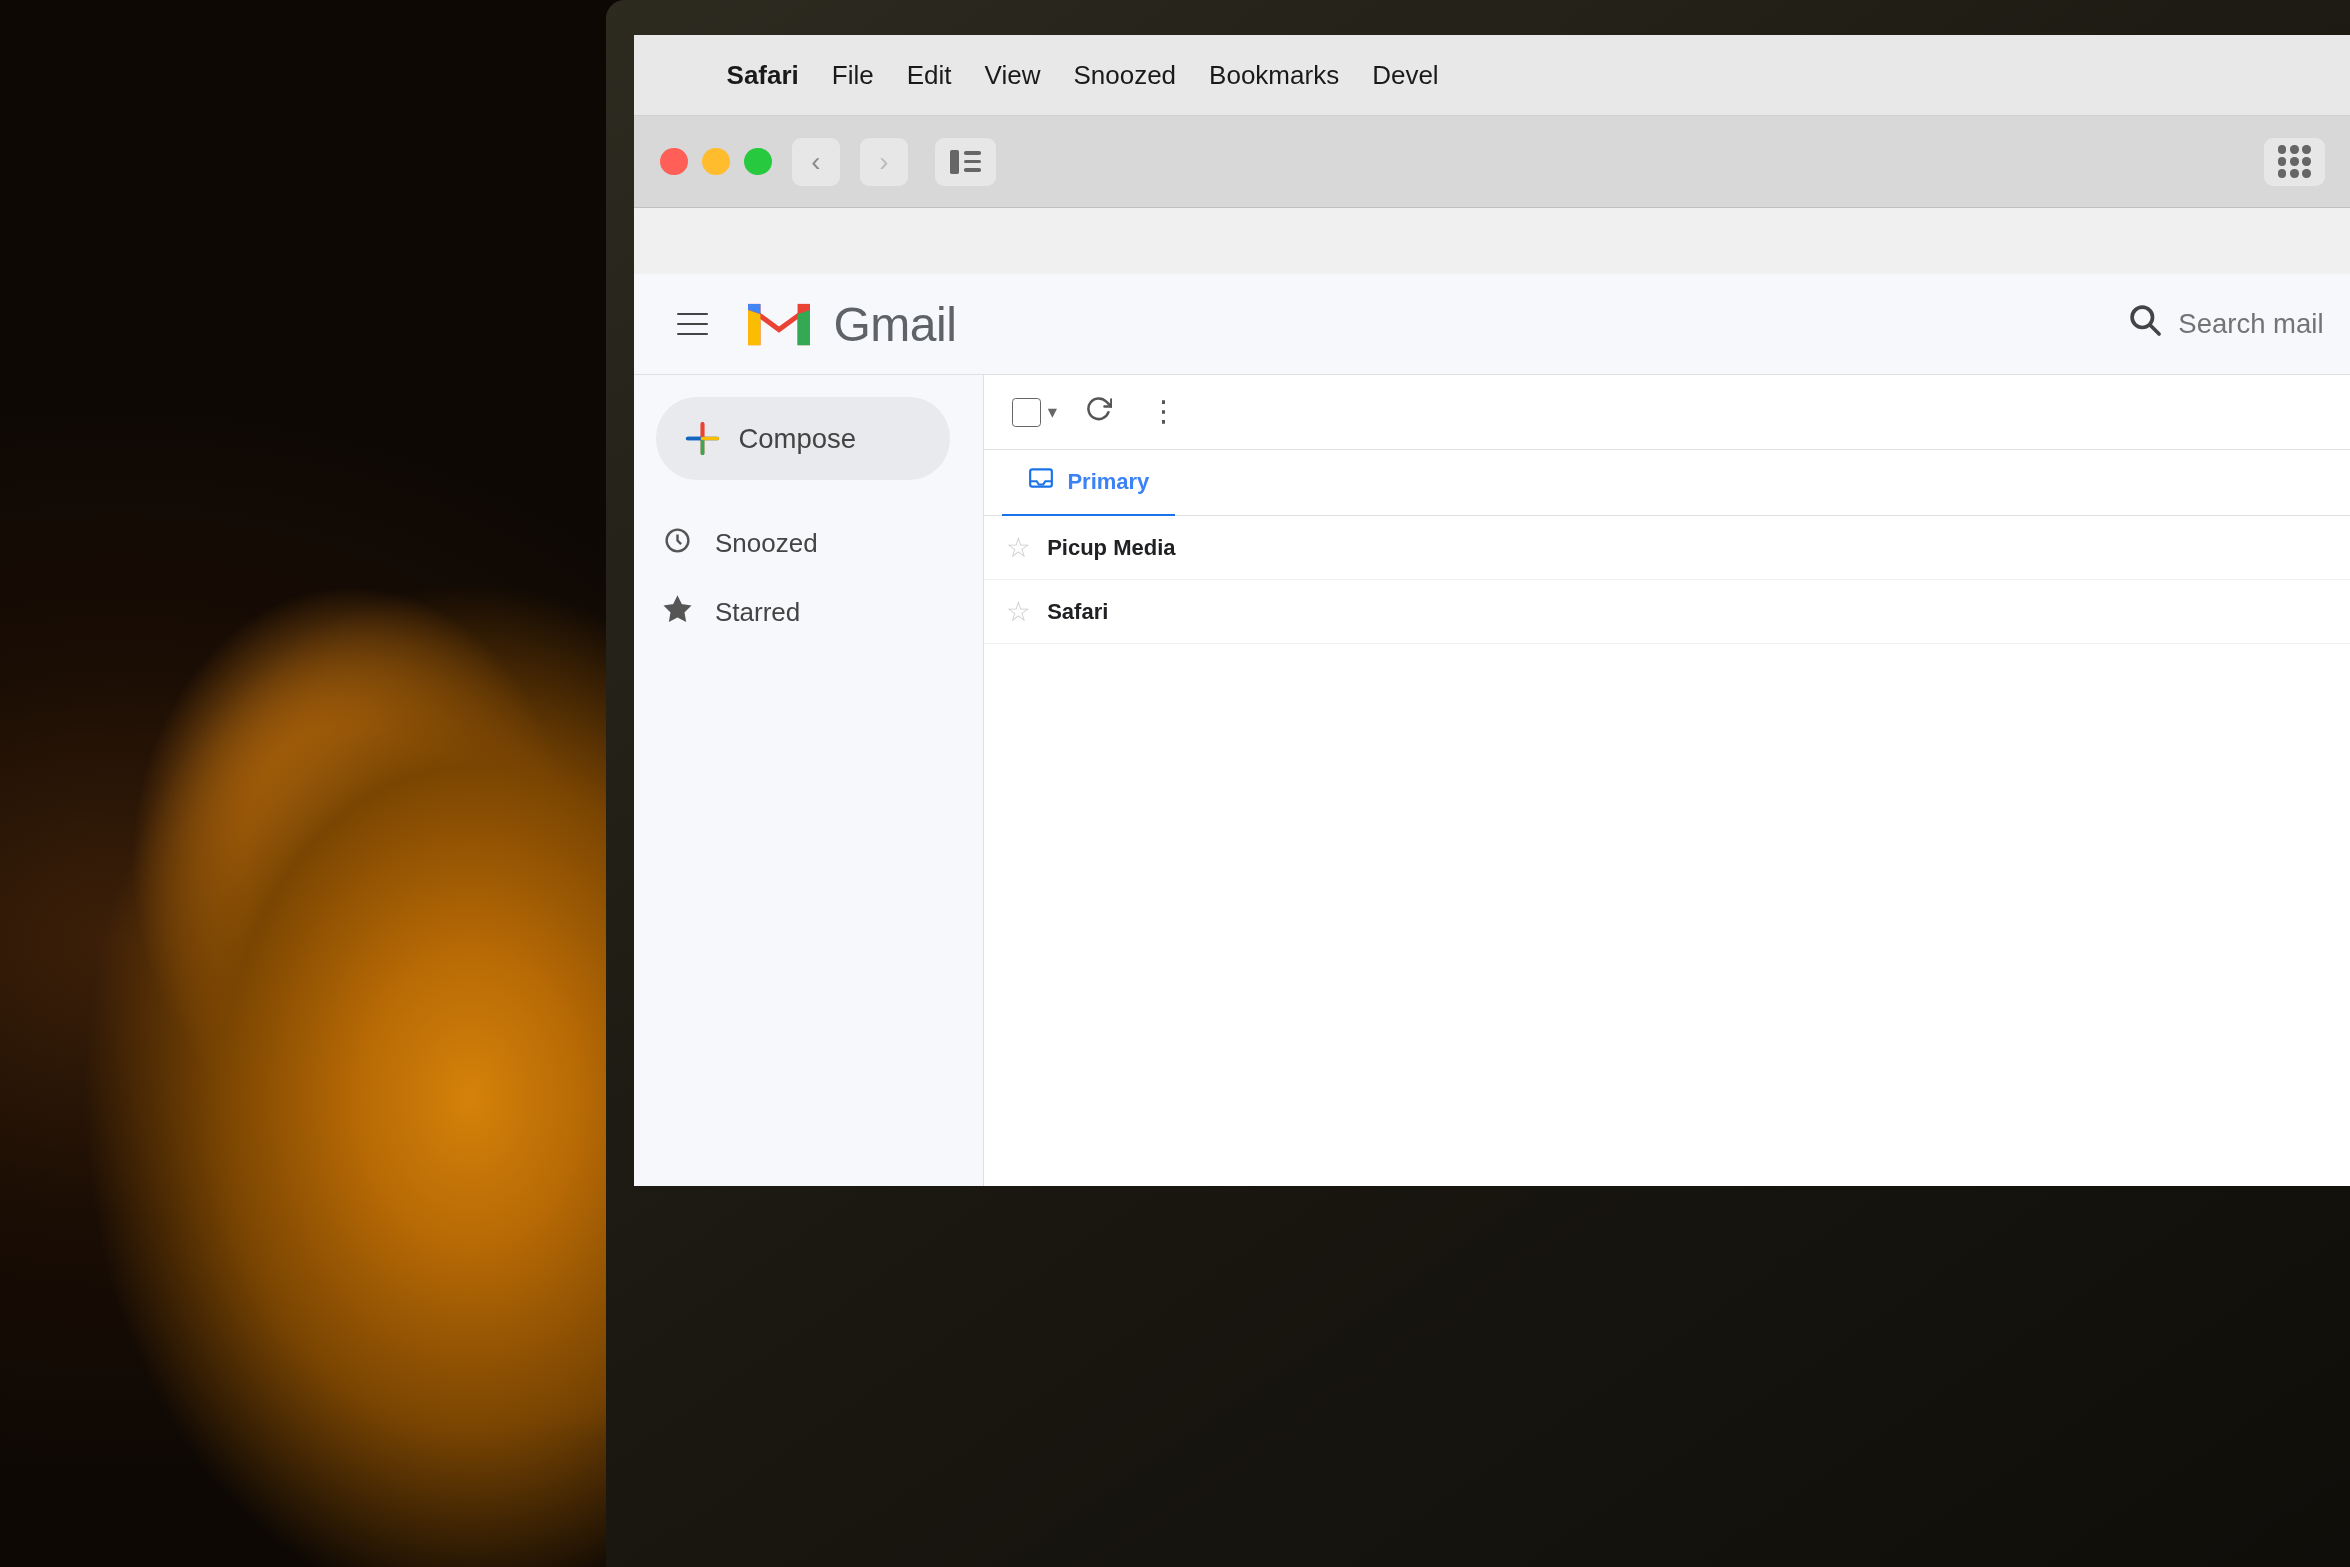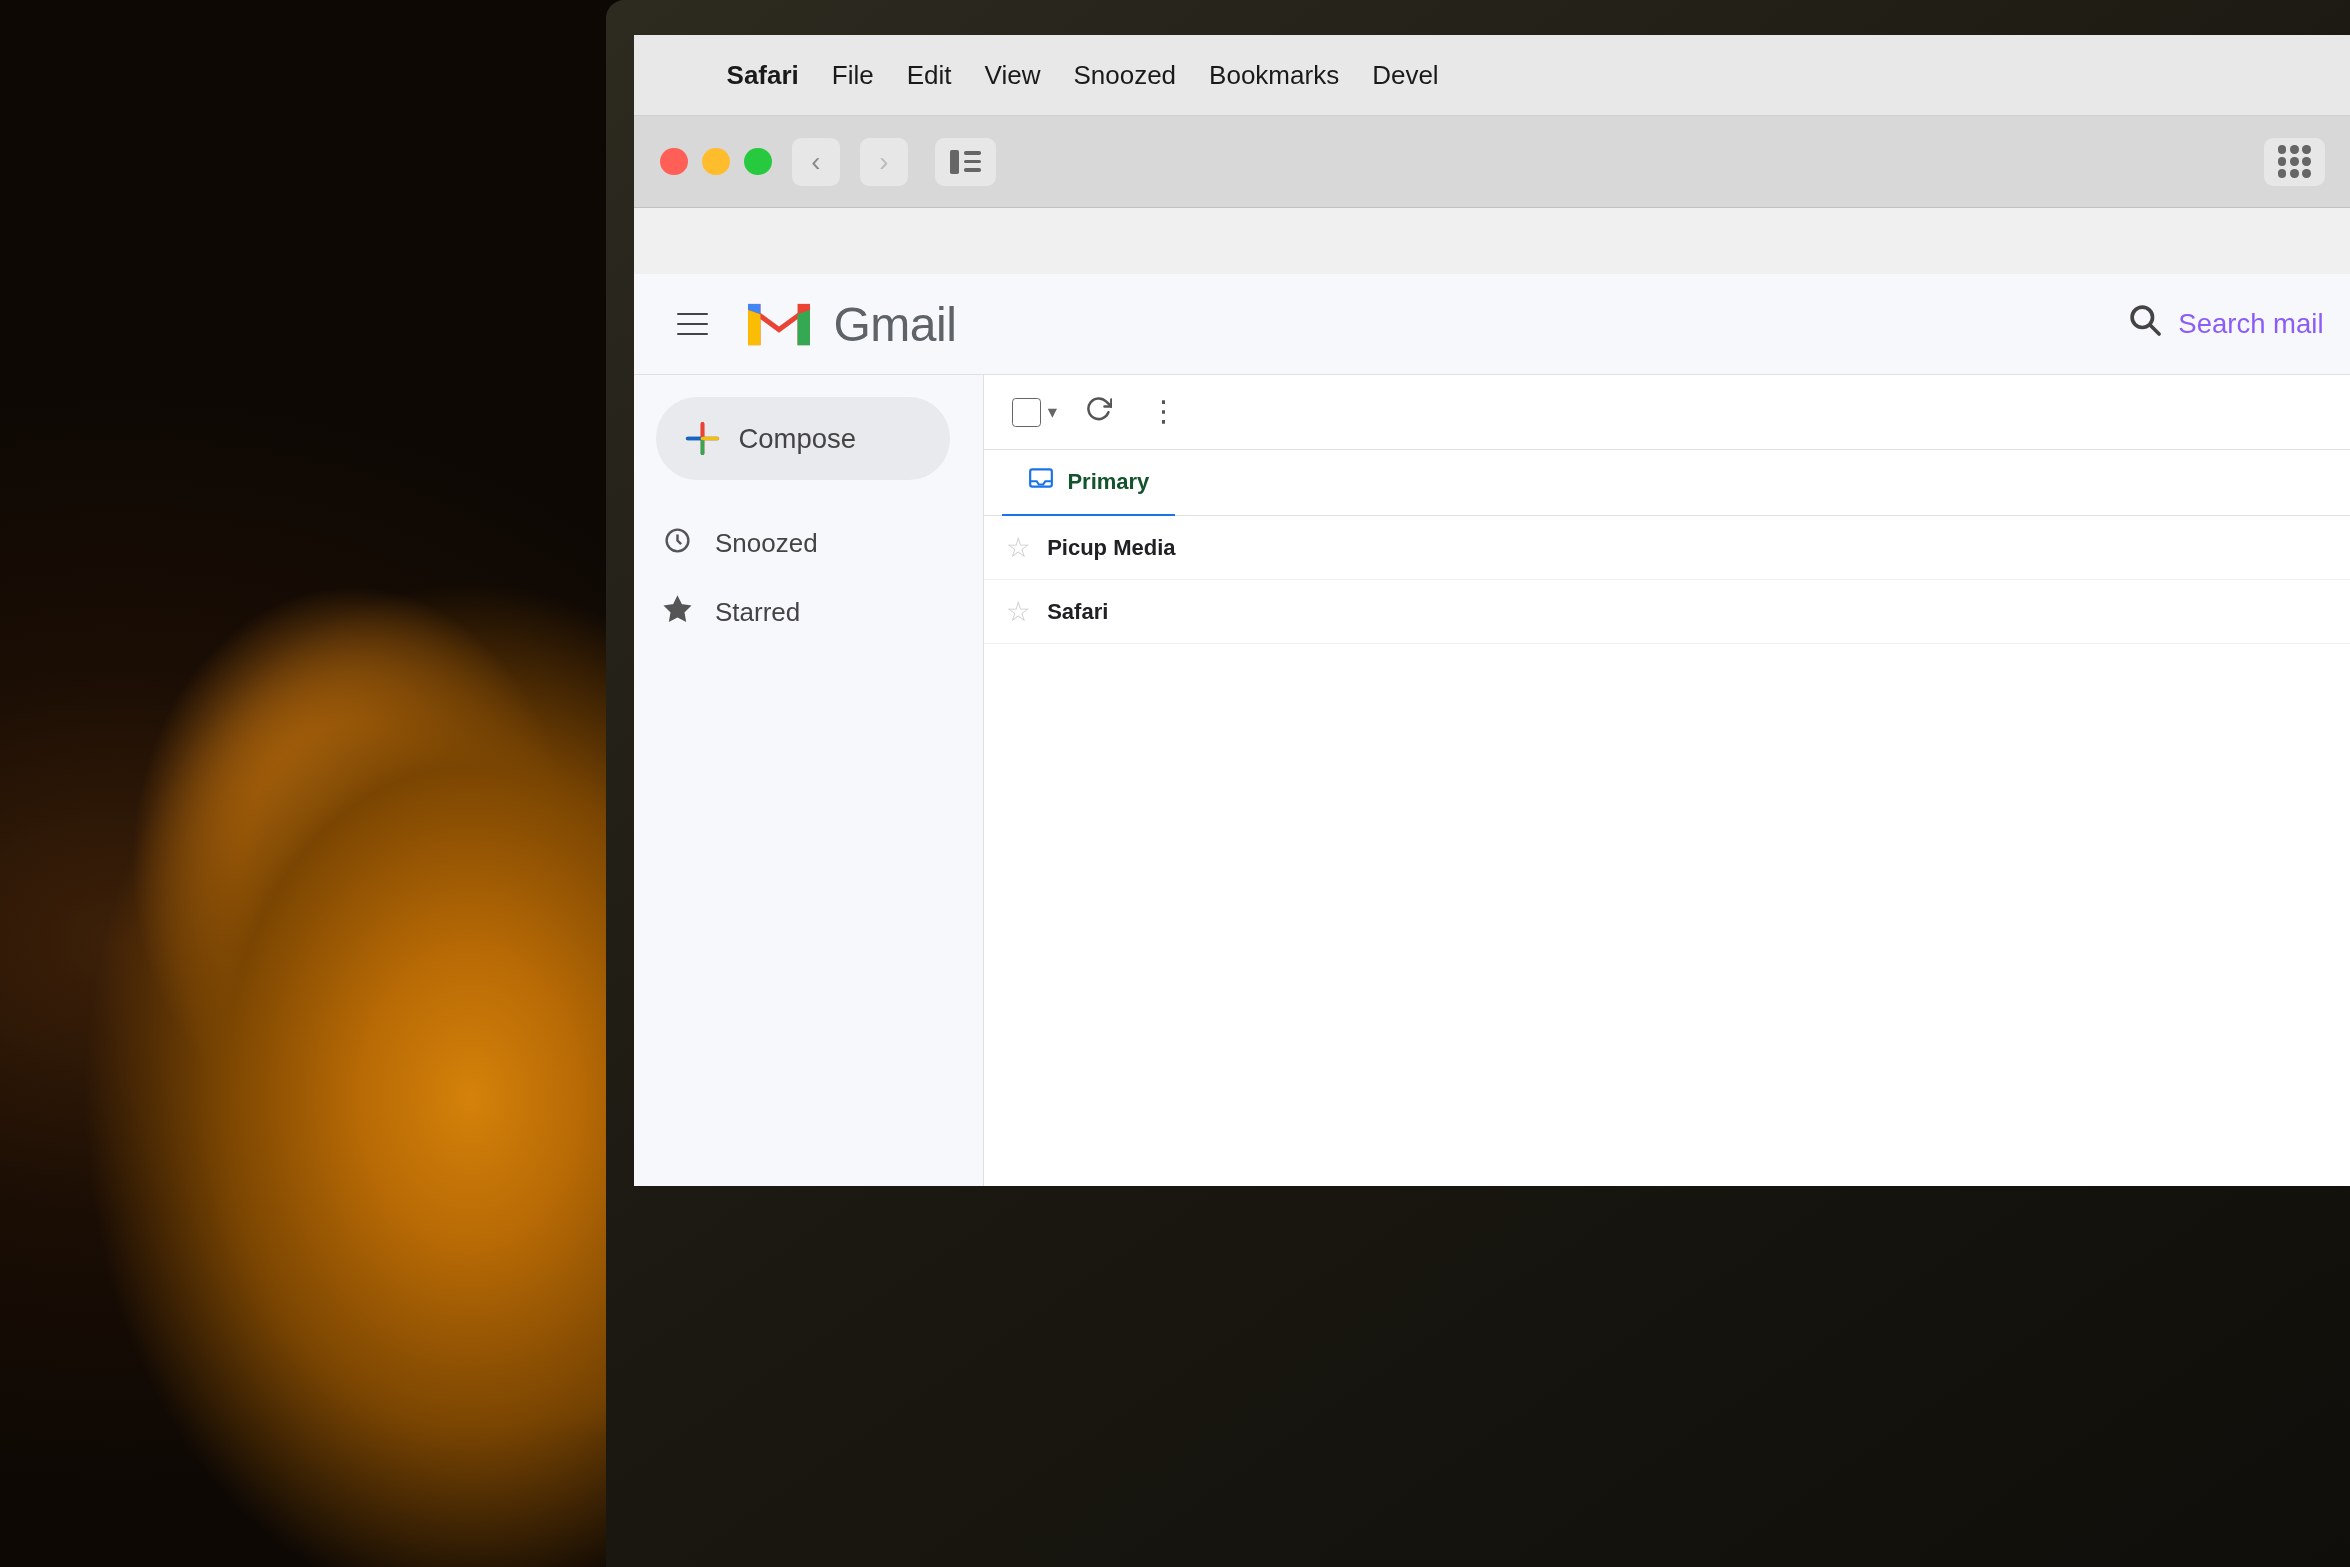--- a/index.html
+++ b/index.html
@@ -231,21 +231,21 @@
       gap: 16.5px;
     }
 
     .search-icon-wrap {
       font-size: 35px;
       color: #444;
     }
 
     .search-placeholder {
       font-size: 27.5px;
-      color: #8b5cf6;
+      color: #737373;
       font-family: 'Google Sans', Arial, sans-serif;
     }
 
     
     .gmail-body {
       display: flex;
       flex: 1;
       overflow: hidden;
     }
 
@@ -390,21 +390,21 @@
       padding: 0 26px;
       height: 66px;
       font-size: 22px;
       color: #444;
       cursor: pointer;
       border-bottom: 2.8px solid transparent;
       font-family: 'Google Sans', Arial, sans-serif;
     }
 
     .gmail-tab.active {
-      color: #14532d;
+      color: #3b82f6;
       border-bottom-color: #1a73e8;
       font-weight: 600;
     }
 
     .tab-icon {
       font-size: 26px;
     }
 
     
     .email-list {

